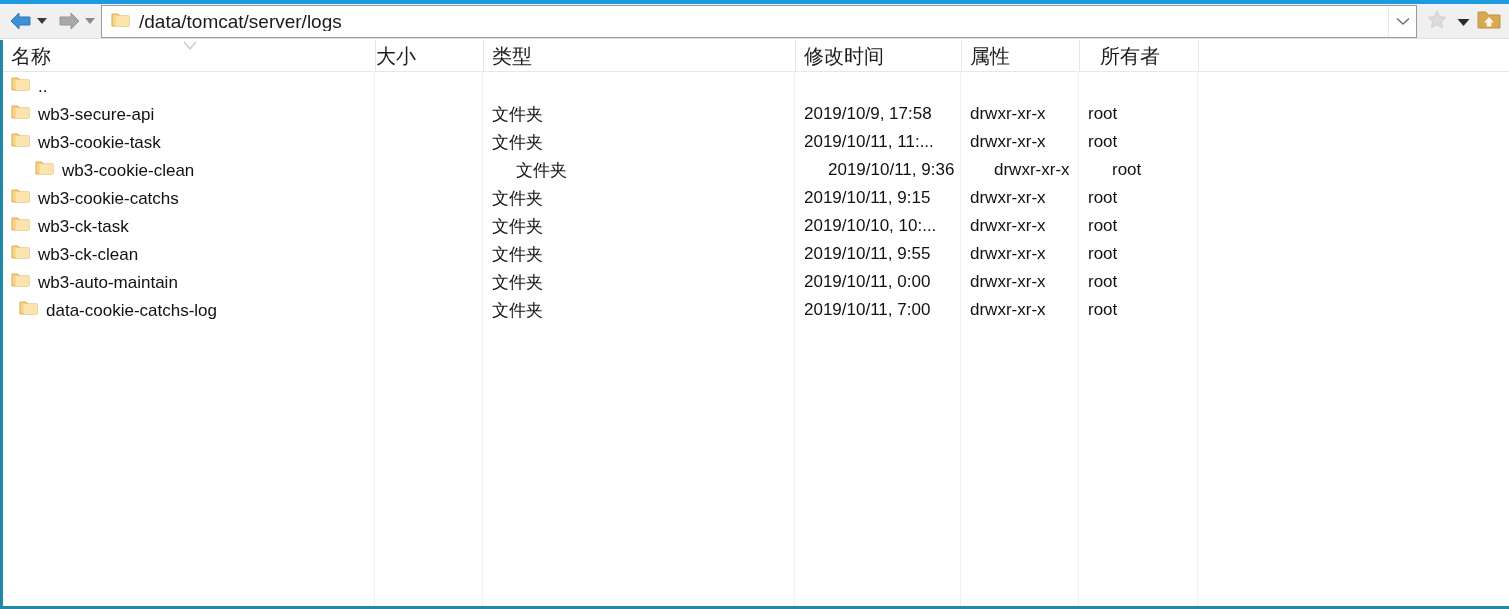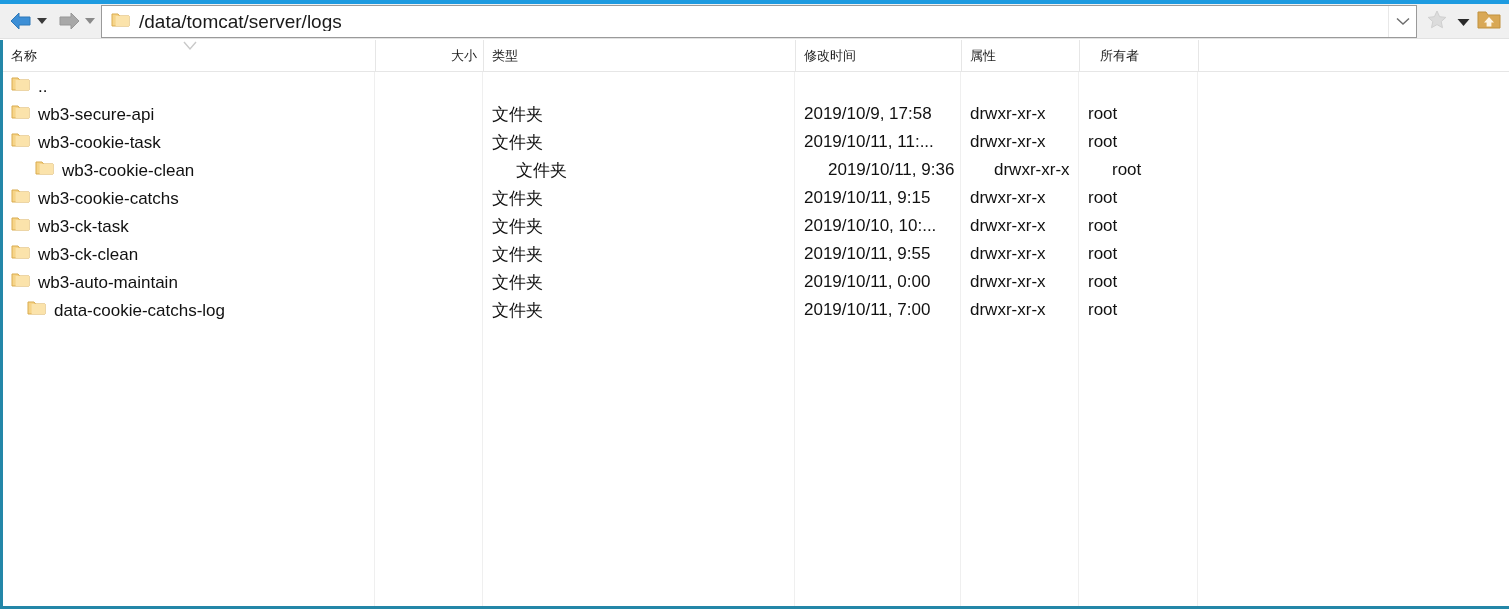--- a/index.html
+++ b/index.html
@@ -107,28 +107,28 @@
     position: relative;
     height: 32px;
     width: 100%;
     border-bottom: 1px solid #e6e6e6;
     background: #ffffff;
   }
   .hdr-cell {
     position: absolute; top: 0;
     height: 32px;
     display: flex; align-items: center;
-    font-size: 13px;
+    font-size: 20px;
     color: #1c1c1c;
     padding-left: 8px;
     border-left: 1px solid #e6e6e6;
     white-space: nowrap;
   }
   .hdr-cell.first { border-left: none; padding-left: 8px; }
-  .hdr-cell.right { justify-content: flex-end; padding-right: 6px; padding-left: 0; }
+  .hdr-cell.right { padding-right: 6px; padding-left: 0; }
 
   .sort-ind {
     position: absolute;
     left: 178px; top: 1px;
     width: 18px; height: 10px;
   }
   .sort-ind svg { display: block; }
 
   
   .grid-body {
@@ -393,21 +393,21 @@
               </svg></span>
             <span class="name-txt">wb3-auto-maintain</span>
           </div>
           <div class="cell" style="left: 372px; width: 108px; justify-content: flex-end; padding-right: 6px;"></div>
           <div class="cell pad" style="left: 480px; width: 312px;">文件夹</div>
           <div class="cell pad" style="left: 792px; width: 166px;">2019/10/11, 0:00</div>
           <div class="cell pad" style="left: 958px; width: 118px;">drwxr-xr-x</div>
           <div class="cell pad" style="left: 1076px; width: 119px;">root</div>
         </div>
         <div class="row" style="top: 224px;">
-          <div class="cell name" style="left: 16px; width: 428px;">
+          <div class="cell name" style="left: 8px; width: 428px;">
             <span class="folder-ico"><svg width="19" height="17" viewBox="0 0 19 17">
                 <path d="M1 3 L7 3 L8.6 5 L18 5 L18 15 L1 15 Z" fill="#f6d488" stroke="#d9ab4e" stroke-width="1"></path>
                 <path d="M4.6 5 L18 5 L18 15 L4.6 15 Z" fill="#fbe3ab" stroke="none"></path>
               </svg></span>
             <span class="name-txt">data-cookie-catchs-log</span>
           </div>
           <div class="cell" style="left: 372px; width: 108px; justify-content: flex-end; padding-right: 6px;"></div>
           <div class="cell pad" style="left: 480px; width: 312px;">文件夹</div>
           <div class="cell pad" style="left: 792px; width: 166px;">2019/10/11, 7:00</div>
           <div class="cell pad" style="left: 958px; width: 118px;">drwxr-xr-x</div>

